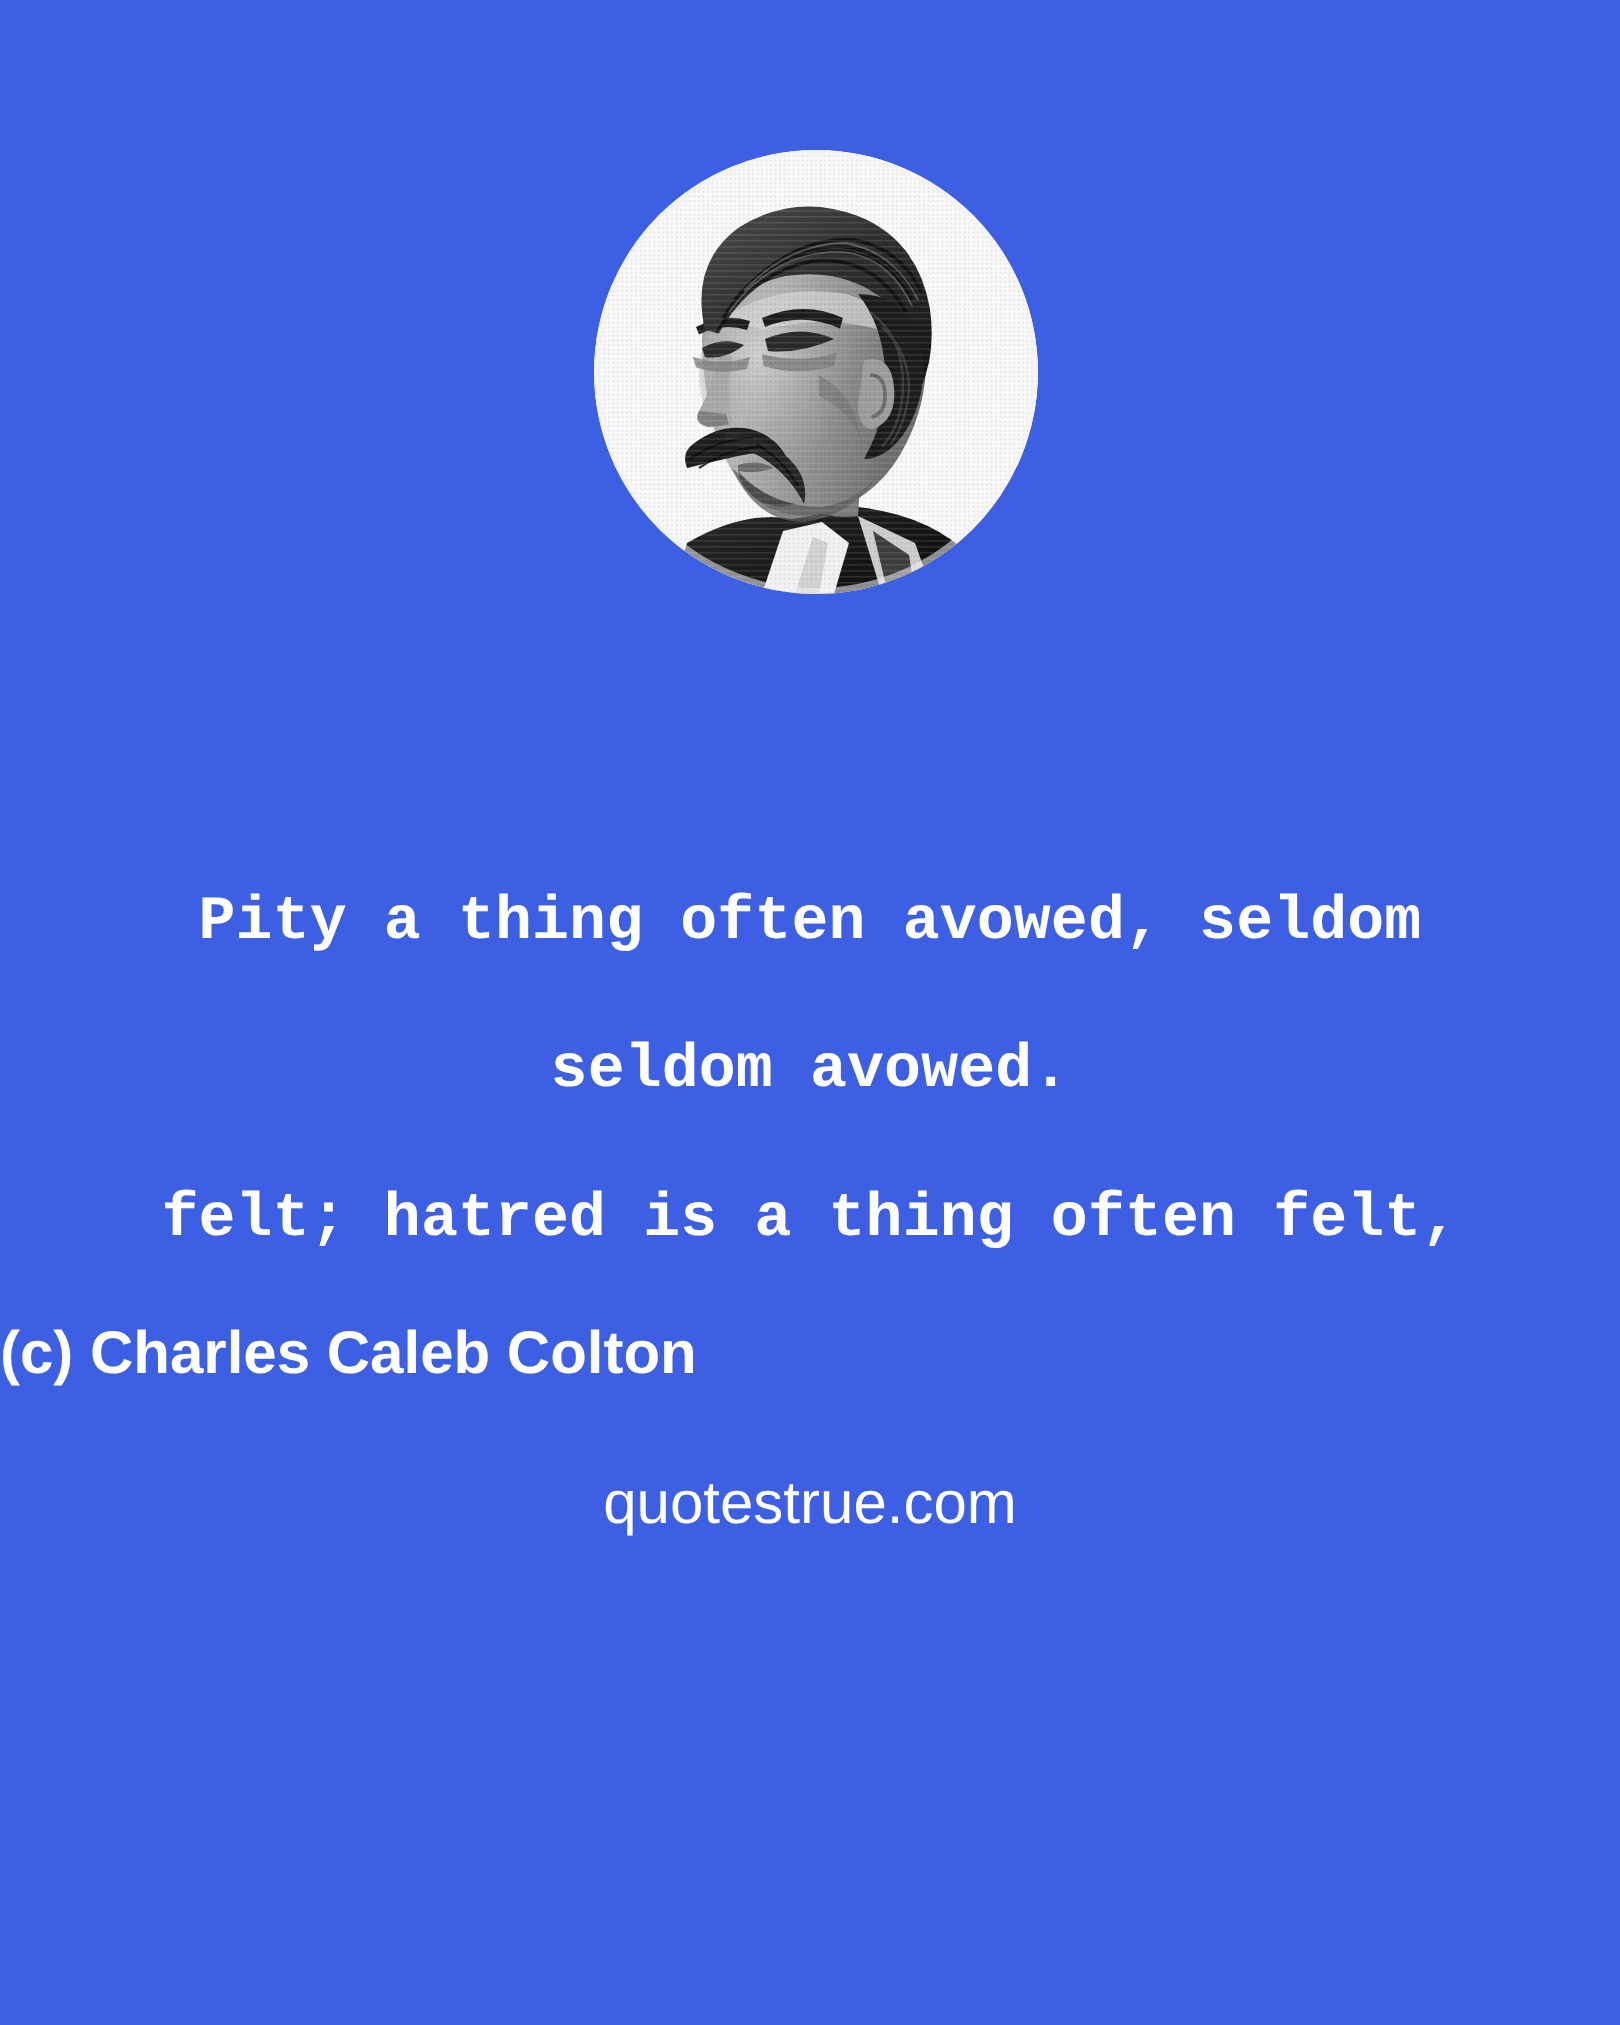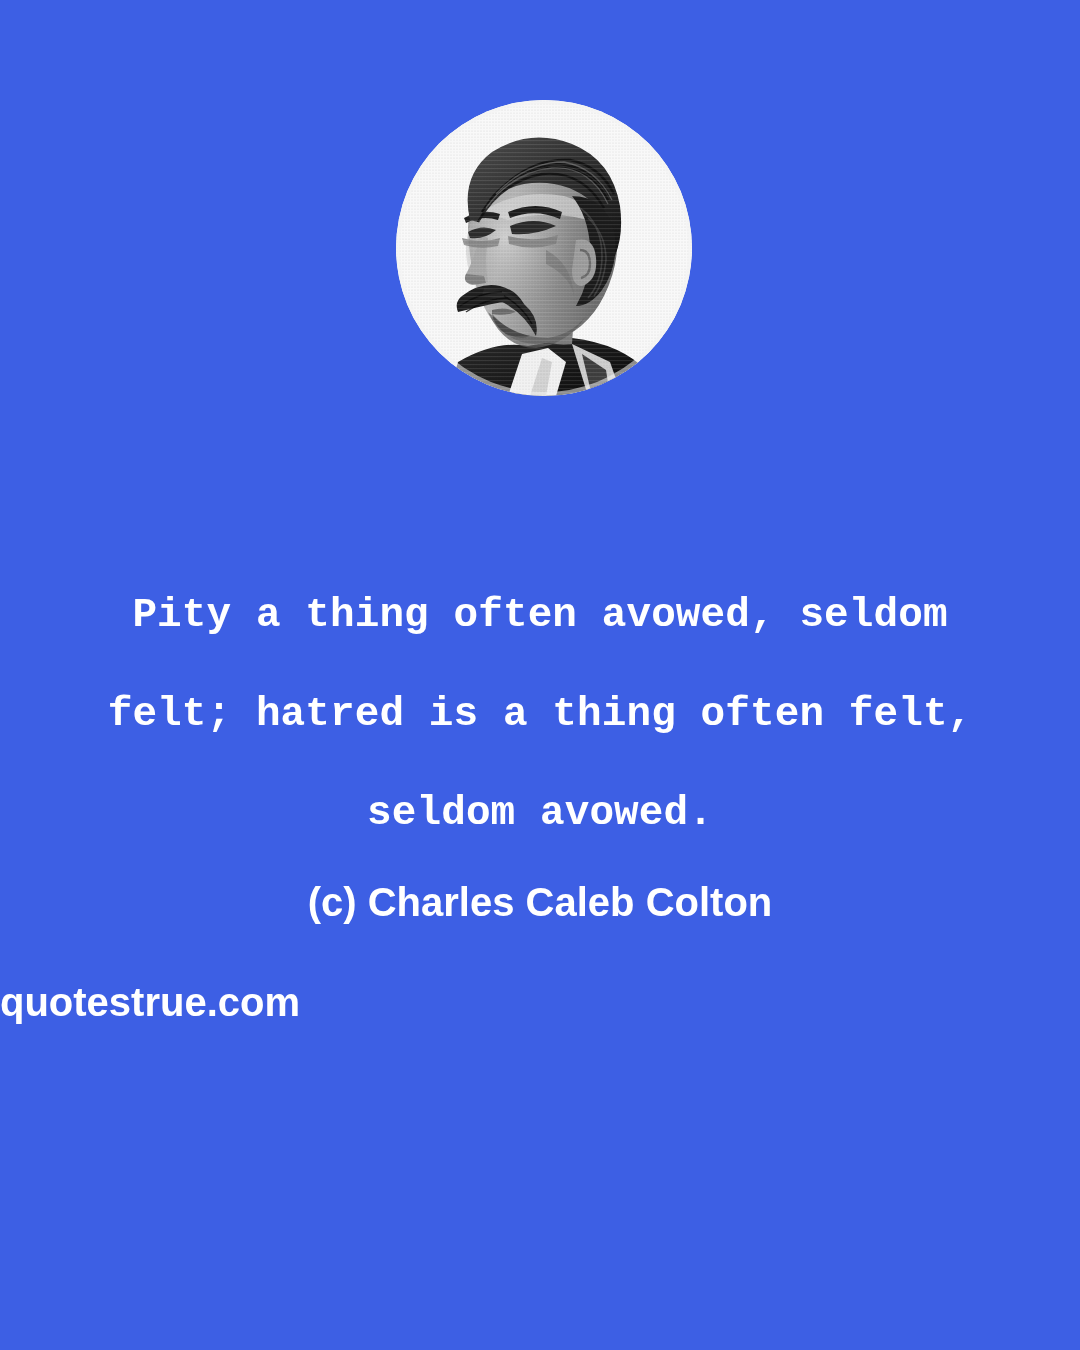--- a/index.html
+++ b/index.html
@@ -56,37 +56,38 @@
     letter-spacing: 0.1px;
     white-space: nowrap;
   }
 
   
   .author-line {
     position: absolute;
     left: 0;
     right: 0;
     top: 876px;
-    text-align: center;
+    text-align: left;
     color: #ffffff;
     font-size: 40px;
     font-weight: 700;
     line-height: 52px;
     white-space: nowrap;
   }
 
   
   .site-line {
     position: absolute;
     left: 0;
     right: 0;
     top: 976px;
+    text-align: center;
     color: #ffffff;
     font-size: 40px;
-    font-weight: 700;
+    font-weight: 400;
     line-height: 52px;
     white-space: nowrap;
   }
 </style>
 </head>
 <body>
 
 <div class="card">
 
   <div class="portrait-wrap">
@@ -215,21 +216,21 @@
         <rect x="0" y="0" width="296" height="296" fill="url(#halftone)"></rect>
         <rect x="0" y="0" width="296" height="296" fill="url(#scanlines)"></rect>
 
         <circle cx="148" cy="148" r="147" fill="none" stroke="#f2f2f2" stroke-width="6" opacity="0.55"></circle>
       </g>
     </svg>
   </div>
 
   <div class="quote-block">
     <div class="quote-line">Pity a thing often avowed, seldom</div>
+    <div class="quote-line">seldom avowed.</div>
     <div class="quote-line">felt; hatred is a thing often felt,</div>
-    <div class="quote-line">seldom avowed.</div>
   </div>
 
   <div class="author-line">(c) Charles Caleb Colton</div>
 
   <div class="site-line">quotestrue.com</div>
 
 </div>
 
 </body></html>

